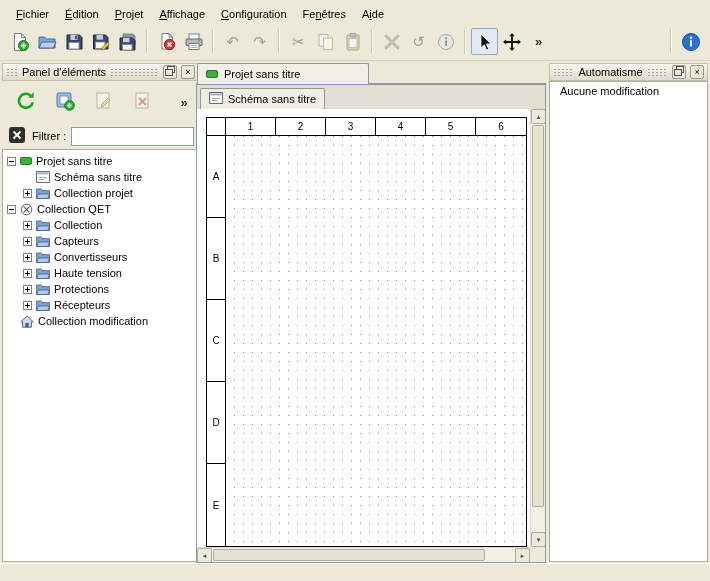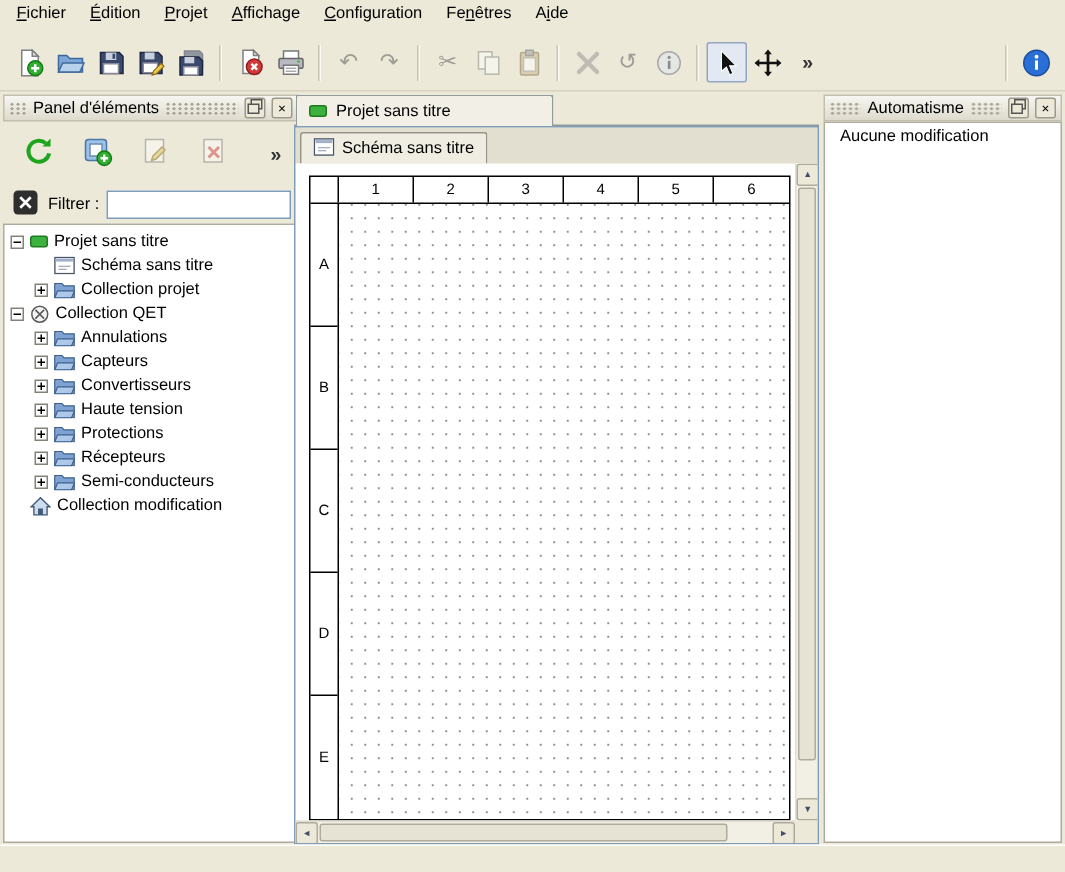--- a/index.html
+++ b/index.html
@@ -1,21 +1,21 @@
 <!DOCTYPE html>
 <html><head>
 <meta charset="utf-8">
 <style>
 *{box-sizing:border-box;margin:0;padding:0}
 html,body{width:710px;height:581px;overflow:hidden}
 body{font-family:"Liberation Sans","DejaVu Sans",sans-serif;font-size:11px;background:#ece9d8;color:#000;position:relative}
 button{font-family:inherit;font-size:11px;background:none;border:1px solid transparent;cursor:default;color:#000}
 
 
-#menubar{position:absolute;left:0;top:0;width:710px;height:23px;display:flex;align-items:flex-start;padding-left:3px;background:#ece9d8}
+#menubar{position:absolute;left:0;top:0;width:710px;height:23px;display:flex;align-items:flex-end;padding-left:8px;background:#ece9d8}
 .menu-item{padding:3px 8px}
 .accel{text-decoration:underline}
 
 
 #toolbar{position:absolute;left:0;top:23px;width:710px;height:38px;display:flex;align-items:center;padding:0 6px;border-bottom:1px solid #d6d2c2;background:#ece9d8}
 .tb{width:27px;height:27px;display:flex;align-items:center;justify-content:center;flex:0 0 auto}
 .tb svg{display:block}
 .tb.checked{border:1px solid #94a6c0;background:#e3e9f3;border-radius:2px}
 .tb-sep{width:2px;height:24px;border-left:1px solid #c9c5b5;border-right:1px solid #fbfaf6;margin:0 5px;flex:0 0 auto}
 .glyph{font-size:15px;line-height:1;color:#222}
@@ -364,21 +364,21 @@
         </span>
         <span>Collection QET</span>
       </div>
     <div class="trow lvl1">
         <span class="exp plus"></span>
         <span class="ticon">
           <svg width="14" height="12">
             <use href="#i-folder"></use>
           </svg>
         </span>
-        <span>Annulations</span>
+        <span>Collection</span>
       </div>
     <div class="trow lvl1">
         <span class="exp plus"></span>
         <span class="ticon">
           <svg width="14" height="12">
             <use href="#i-folder"></use>
           </svg>
         </span>
         <span>Capteurs</span>
       </div>
@@ -410,29 +410,20 @@
         <span>Protections</span>
       </div>
     <div class="trow lvl1">
         <span class="exp plus"></span>
         <span class="ticon">
           <svg width="14" height="12">
             <use href="#i-folder"></use>
           </svg>
         </span>
         <span>Récepteurs</span>
-      </div>
-    <div class="trow lvl1">
-        <span class="exp plus"></span>
-        <span class="ticon">
-          <svg width="14" height="12">
-            <use href="#i-folder"></use>
-          </svg>
-        </span>
-        <span>Semi-conducteurs</span>
       </div>
     <div class="trow">
         <span class="exp-sp"></span>
         <span class="ticon">
           <svg width="14" height="13">
             <use href="#i-home"></use>
           </svg>
         </span>
         <span>Collection modification</span>
       </div>

